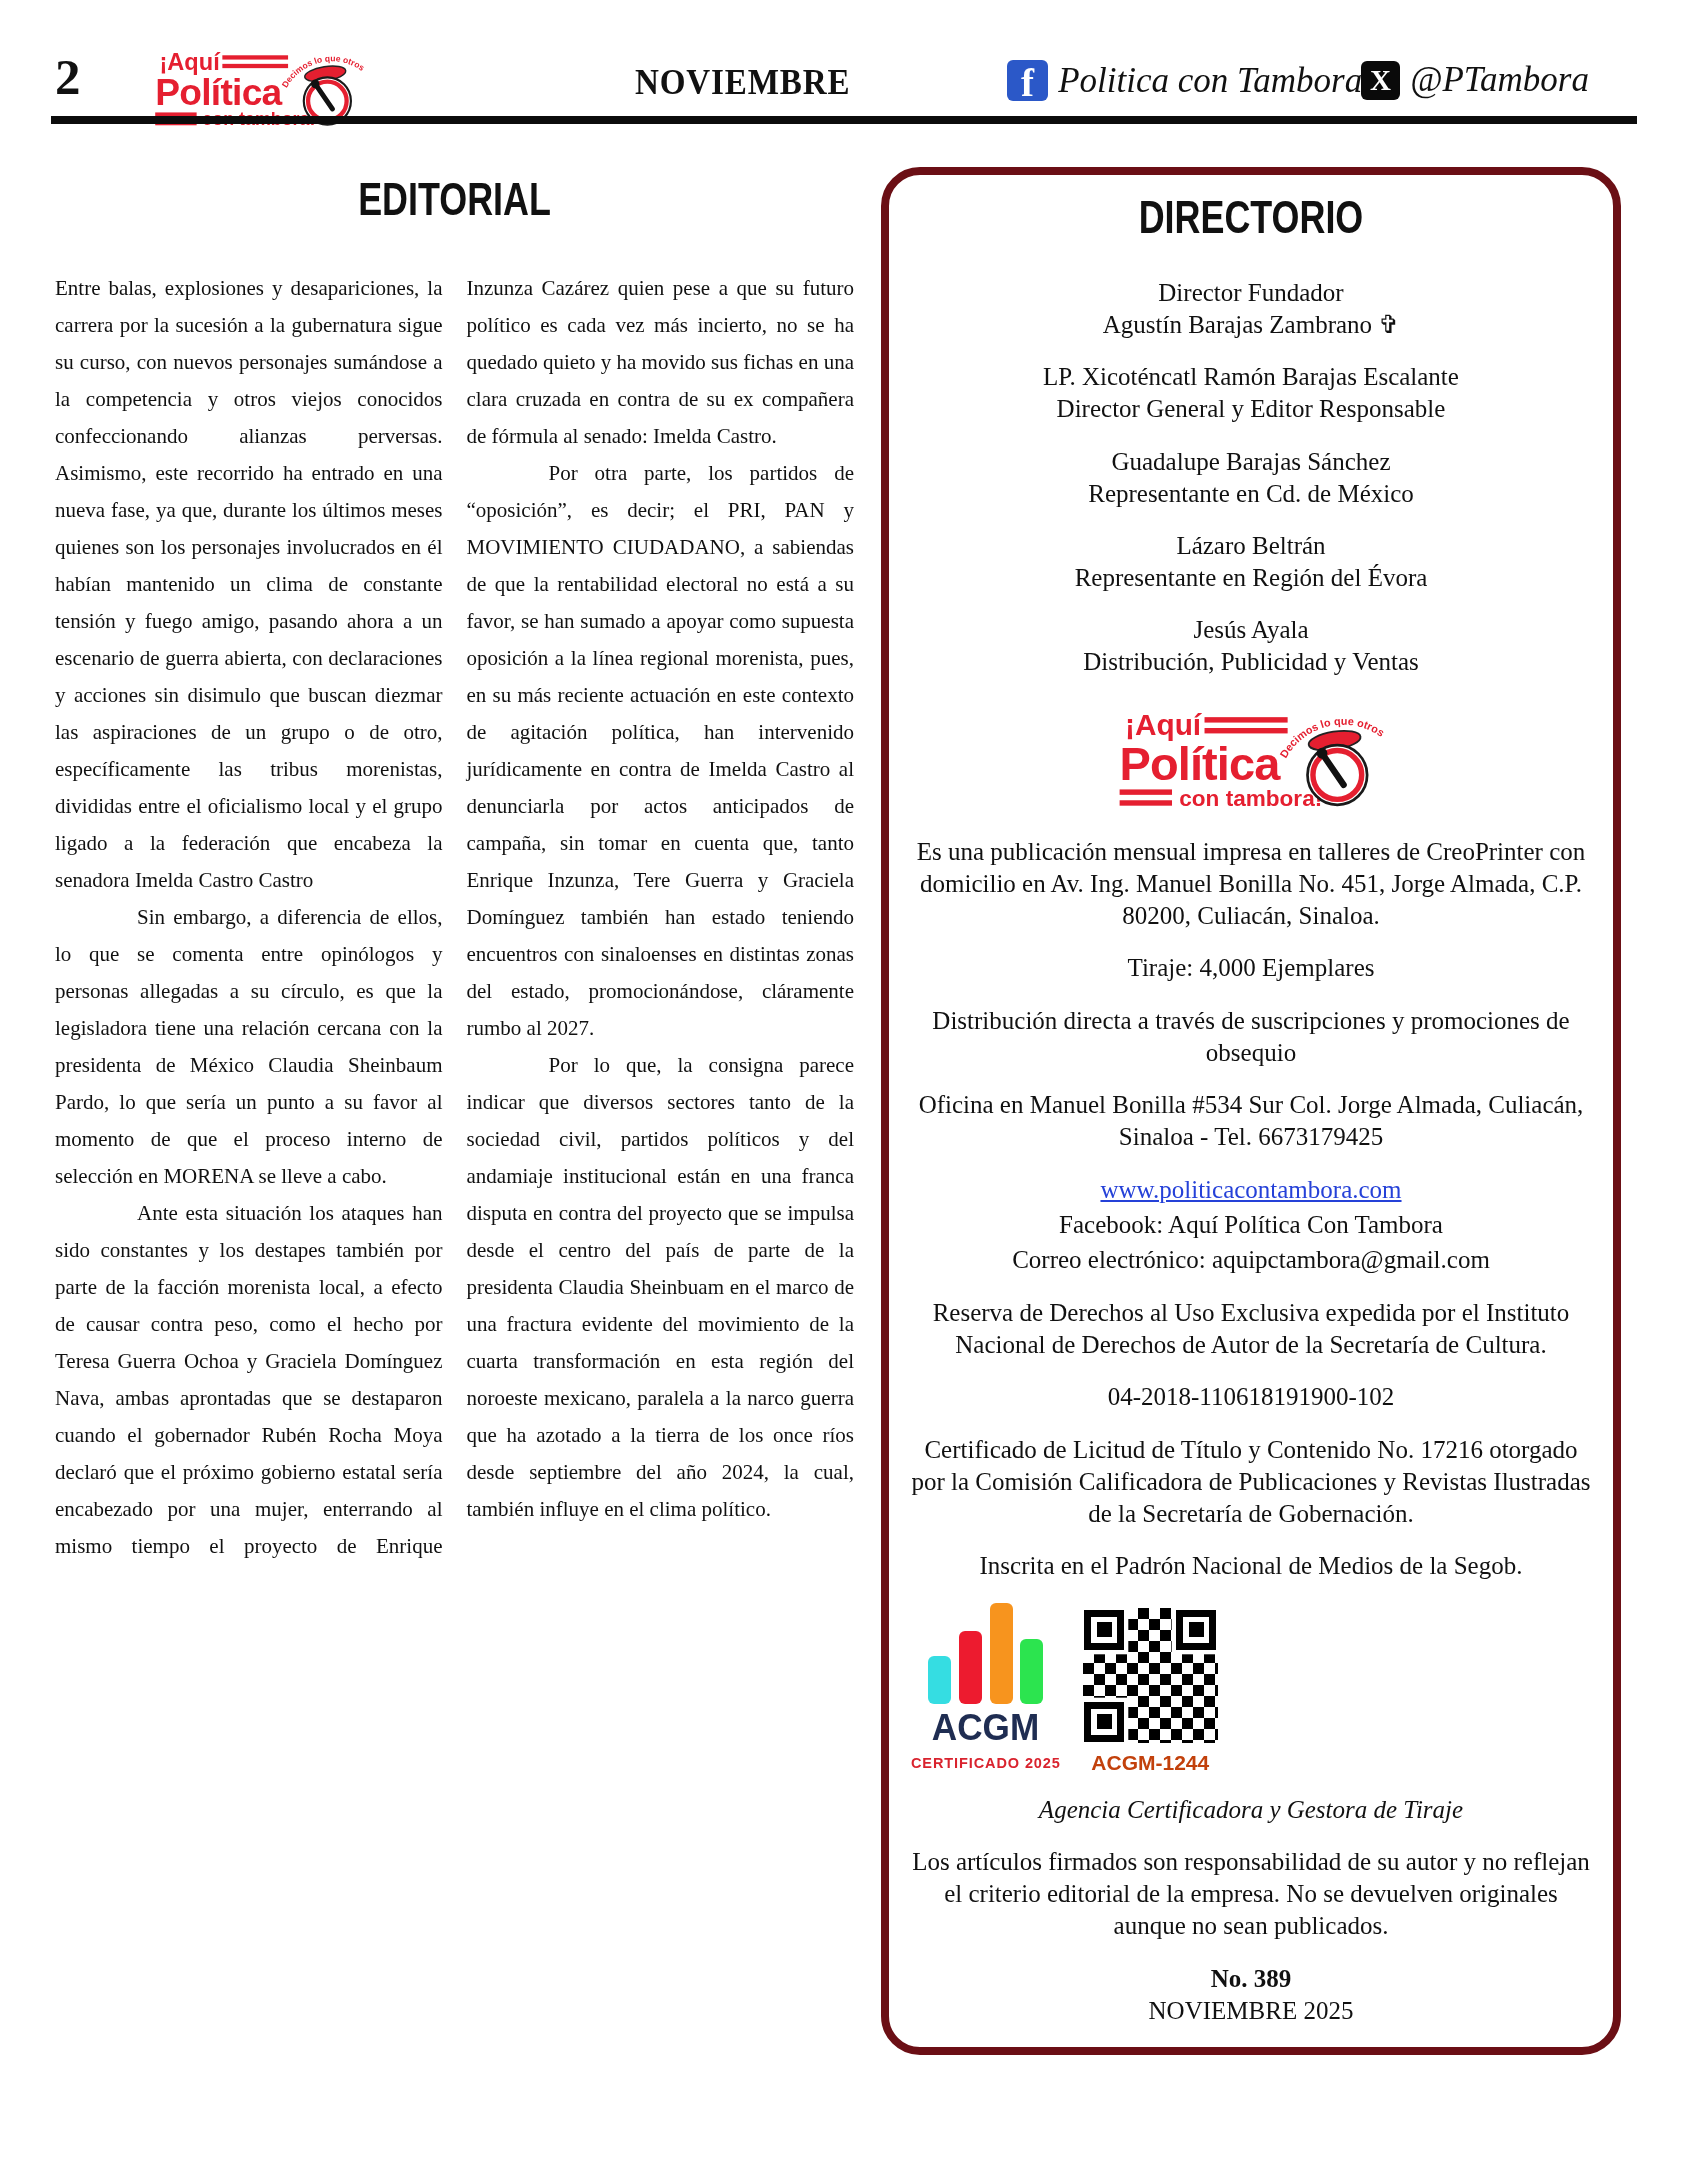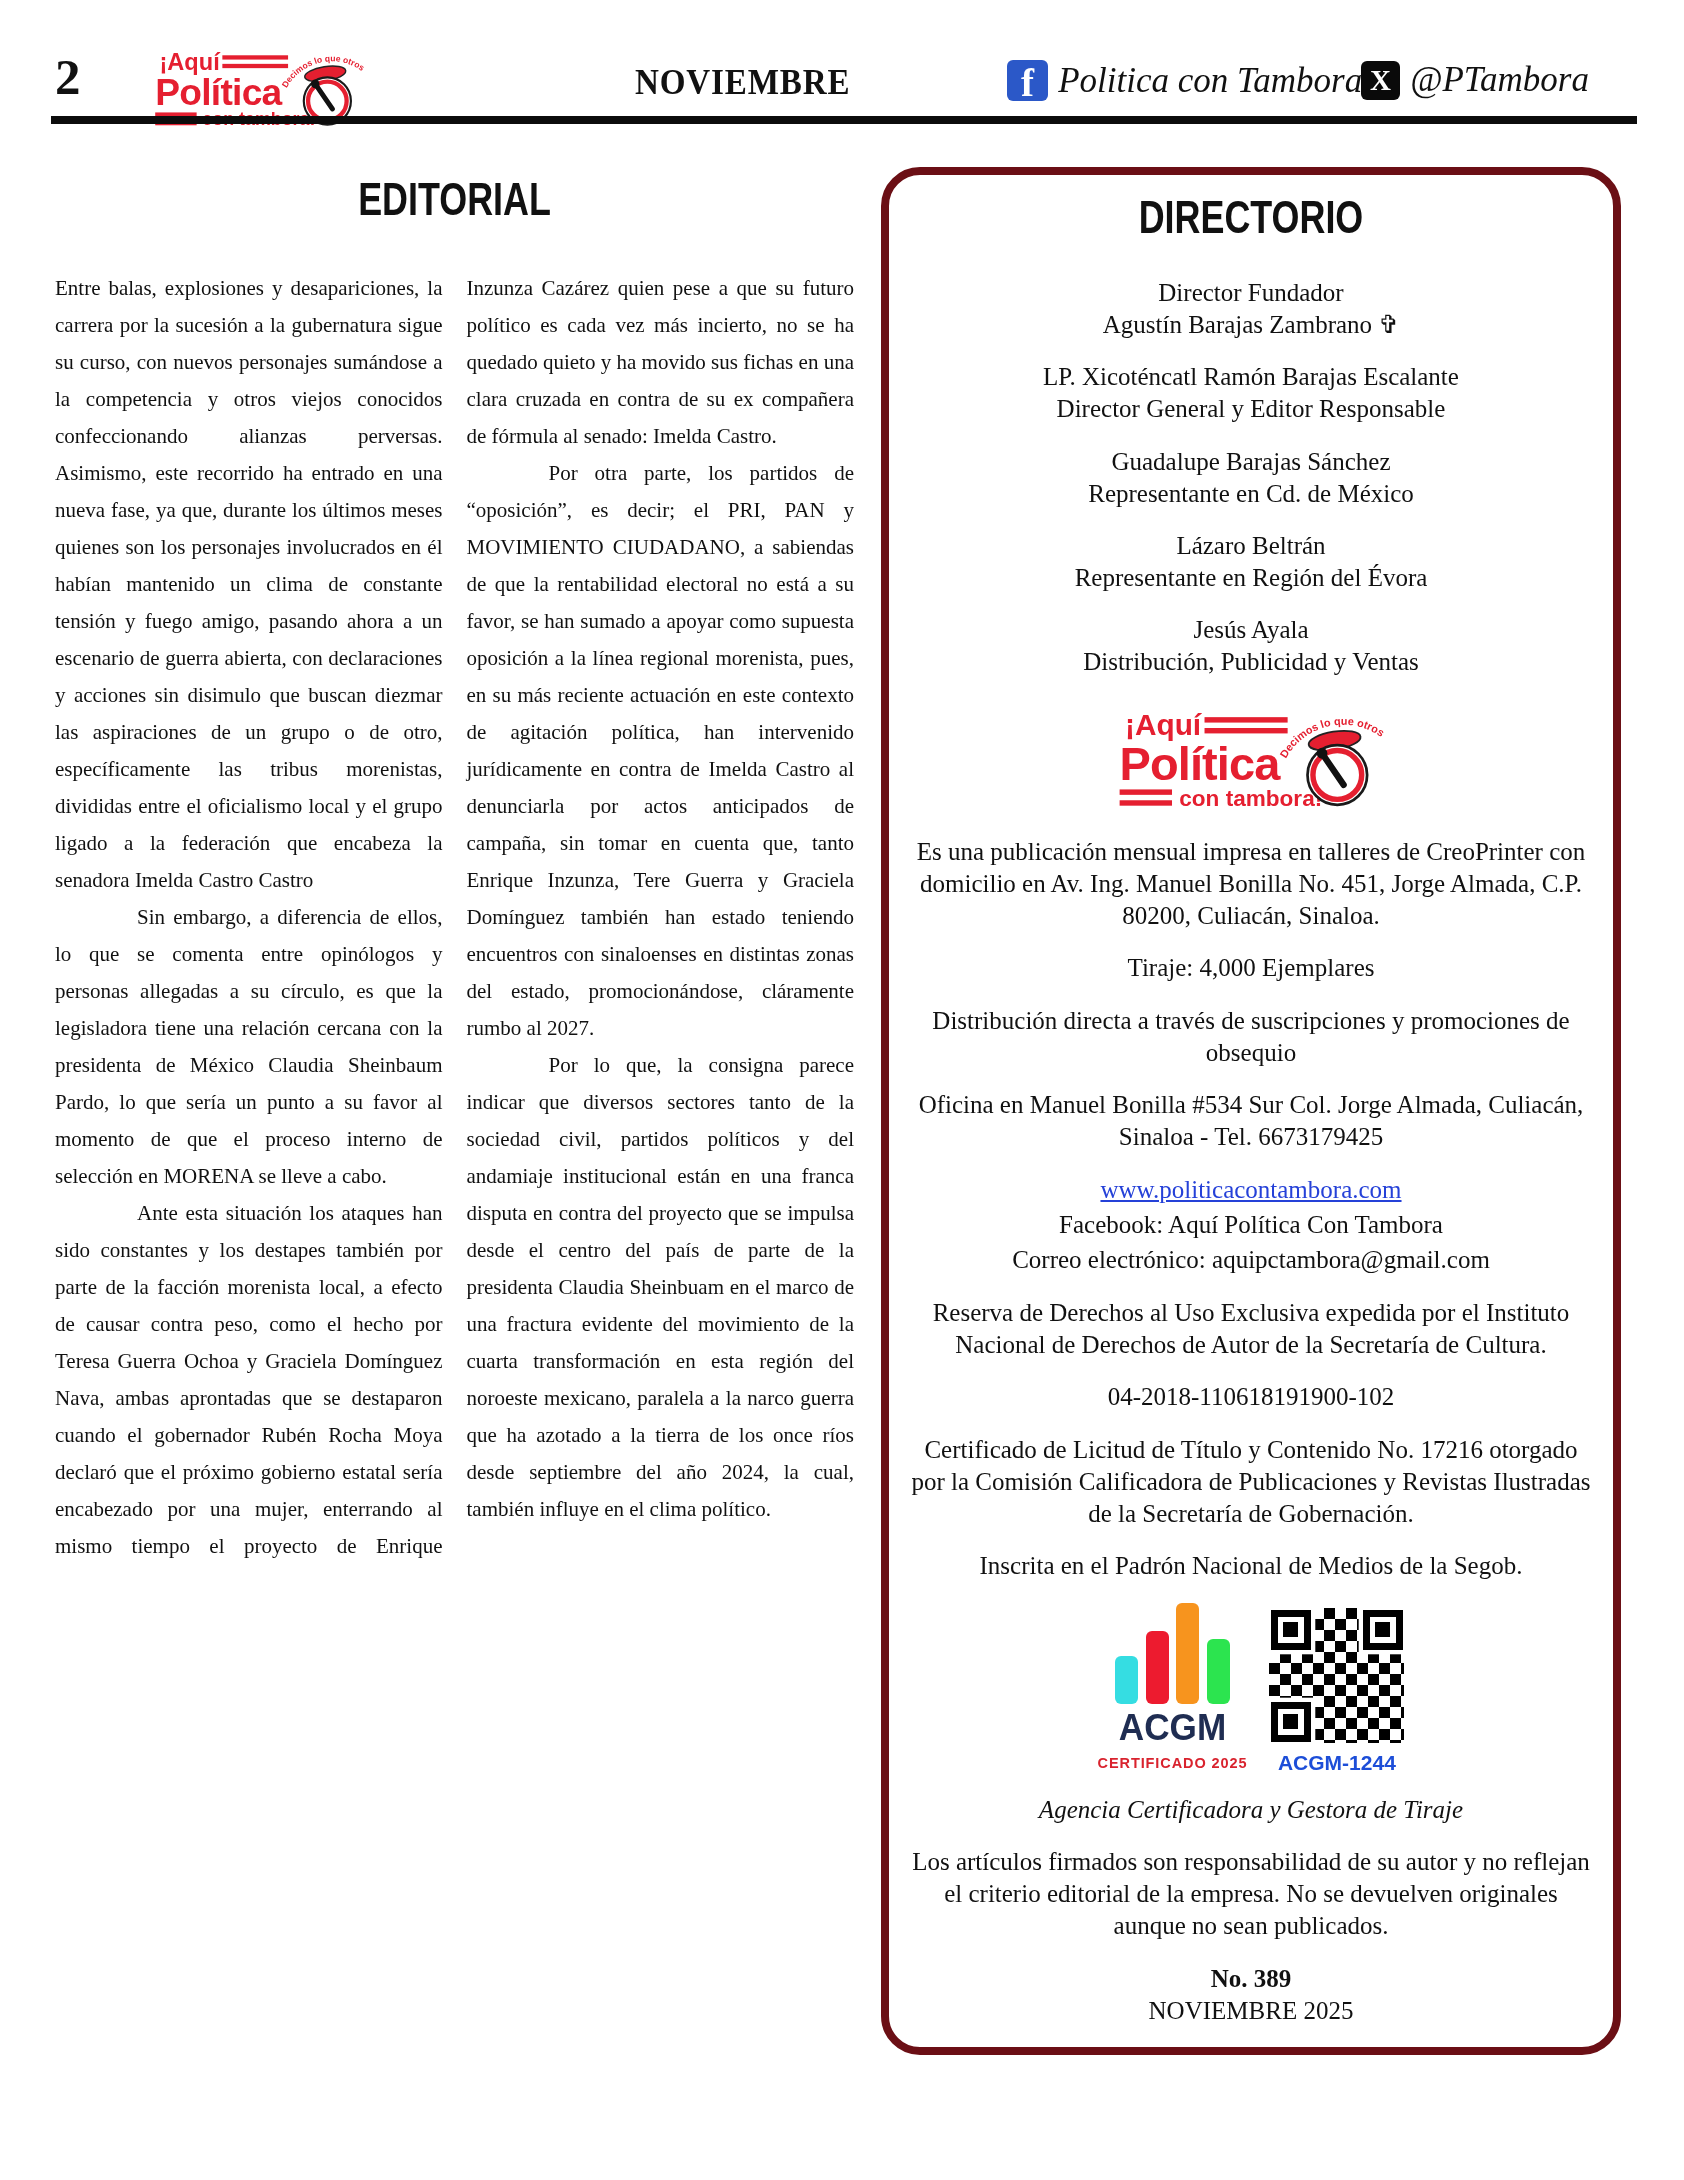--- a/index.html
+++ b/index.html
@@ -39,41 +39,41 @@
            text-align:center;font-size:25px;line-height:32px;}
   .dir-title-row{margin:6.8px 0 36px;}
   .staff{margin-bottom:20.4px;}
   .d{margin-bottom:20.4px;}
   .d.tight{margin-bottom:3.4px;}
   .weblink{color:#2541d8;text-decoration:underline;}
   .dir-logo{margin:5.1px auto 15.3px;}
   .bold{font-weight:bold;}
   .italic{font-style:italic;}
   
-  .acgm-row{display:flex;justify-content:center;align-items:flex-end;gap:22px;margin:8.5px 0 15.3px;}
+  .acgm-row{display:flex;justify-content:flex-start;align-items:flex-end;gap:22px;margin:8.5px 0 15.3px;}
   .acgm{display:flex;flex-direction:column;align-items:center;}
   .bars{display:flex;align-items:flex-end;gap:7.7px;height:102px;}
   .bar{width:23px;border-radius:6px;}
   .acgm-name{font-family:"Liberation Sans","DejaVu Sans",sans-serif;font-weight:700;
              font-size:37px;color:#1f2d52;line-height:39px;margin-top:3.4px;
              display:inline-block;transform:scaleX(.95);}
   .acgm-cert{font-family:"Liberation Sans","DejaVu Sans",sans-serif;font-weight:700;
              font-size:14.5px;color:#d9232e;letter-spacing:0.9px;}
   .qr-wrap{display:flex;flex-direction:column;align-items:center;gap:3.4px;}
   .qr{position:relative;width:135px;height:135px;background:
       conic-gradient(#000 90deg,#fff 90deg 180deg,#000 180deg 270deg,#fff 270deg);
       background-size:22px 22px;outline:5.1px solid #fff;}
   .finder{position:absolute;width:25.6px;height:25.6px;border:7.7px solid #000;background:#fff;
           box-shadow:0 0 0 4.3px #fff;}
   .finder::after{content:"";position:absolute;left:5.1px;top:5.1px;width:15.3px;height:15.3px;background:#000;}
   .finder.tl{left:1.7px;top:1.7px;}
   .finder.tr{right:1.7px;top:1.7px;}
   .finder.bl{left:1.7px;bottom:1.7px;}
   .qr-label{font-family:"Liberation Sans","DejaVu Sans",sans-serif;font-weight:700;
-            font-size:21px;color:#1d4ed8;}
+            font-size:21px;color:#c2410c;}
   svg text{font-family:"Liberation Sans","DejaVu Sans",sans-serif;}
 </style>
 </head>
 <body>
 
 <div class="page">
 
   <div class="header">
     <div class="pagenum">2</div>
 

